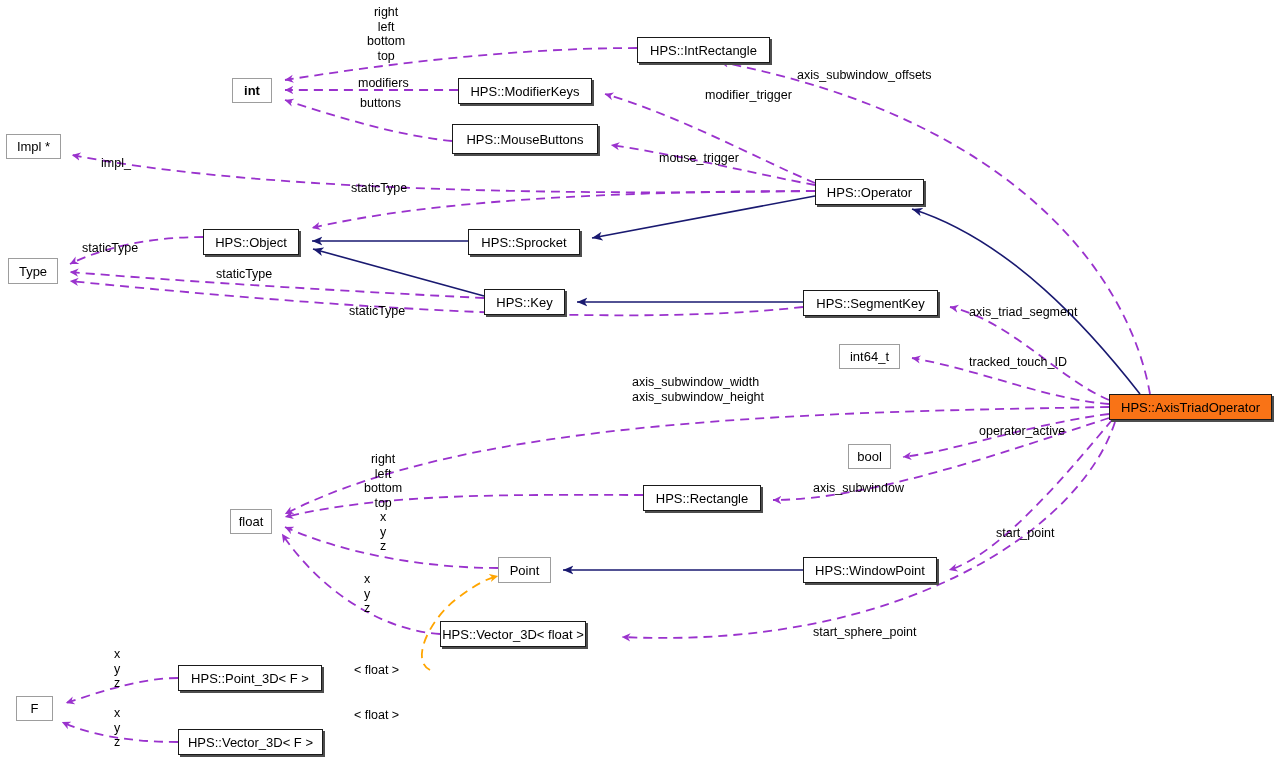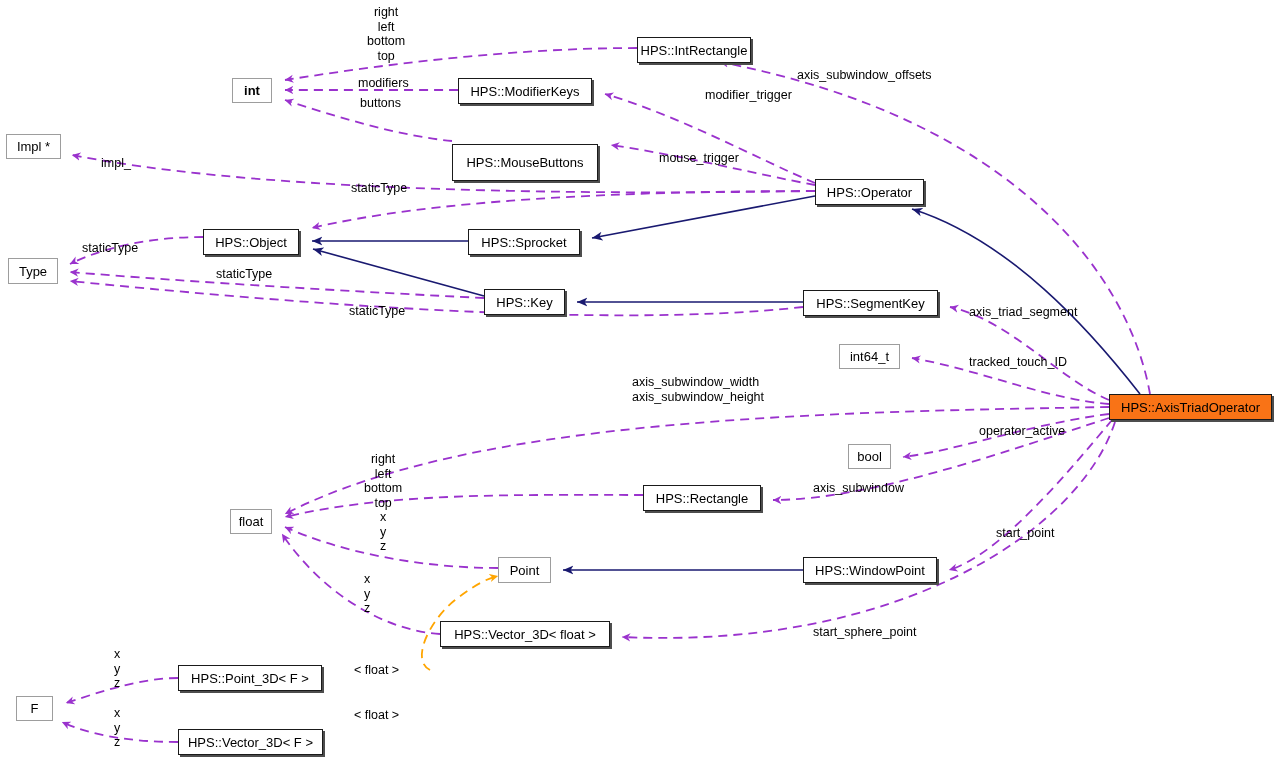--- a/index.html
+++ b/index.html
@@ -102,27 +102,27 @@
        Point --&gt;
       <path d="M430,670 C410,660 430,620 455,600 C478,582 490,578 498,576"></path>
        Vector_3D<float> --&gt;
       <path d="M335,741 C400,741 430,700 438,660 C441,648 441,642 441,636"></path>
     </float></g>
   </svg>
 
   <div class="node plain" style="left:232px;top:78px;width:40px;height:25px;font-weight:bold;">
       <span>int</span>
     </div>
-  <div class="node klass" style="left:637px;top:37px;width:114px;height:26px;">
+  <div class="node klass" style="left:637px;top:37px;width:133px;height:26px;">
       <span>HPS::IntRectangle</span>
     </div>
   <div class="node klass" style="left:458px;top:78px;width:134px;height:26px;">
       <span>HPS::ModifierKeys</span>
     </div>
-  <div class="node klass" style="left:452px;top:144px;width:146px;height:37px;">
+  <div class="node klass" style="left:452px;top:124px;width:146px;height:30px;">
       <span>HPS::MouseButtons</span>
     </div>
   <div class="node plain" style="left:6px;top:134px;width:55px;height:25px;">
       <span>Impl *</span>
     </div>
   <div class="node klass" style="left:815px;top:179px;width:109px;height:26px;">
       <span>HPS::Operator</span>
     </div>
   <div class="node klass" style="left:203px;top:229px;width:96px;height:26px;">
       <span>HPS::Object</span>
@@ -153,21 +153,21 @@
     </div>
   <div class="node plain" style="left:230px;top:509px;width:42px;height:25px;">
       <span>float</span>
     </div>
   <div class="node plain" style="left:498px;top:557px;width:53px;height:26px;">
       <span>Point</span>
     </div>
   <div class="node klass" style="left:803px;top:557px;width:134px;height:26px;">
       <span>HPS::WindowPoint</span>
     </div>
-  <div class="node klass" style="left:440px;top:621px;width:170px;height:26px;text-align:right;">
+  <div class="node klass" style="left:440px;top:621px;width:146px;height:26px;text-align:right;">
       <span>HPS::Vector_3D&lt; float &gt;</span>
     </div>
   <div class="node klass" style="left:178px;top:665px;width:144px;height:26px;">
       <span>HPS::Point_3D&lt; F &gt;</span>
     </div>
   <div class="node plain" style="left:16px;top:696px;width:37px;height:25px;">
       <span>F</span>
     </div>
   <div class="node klass" style="left:178px;top:729px;width:145px;height:26px;">
       <span>HPS::Vector_3D&lt; F &gt;</span>

